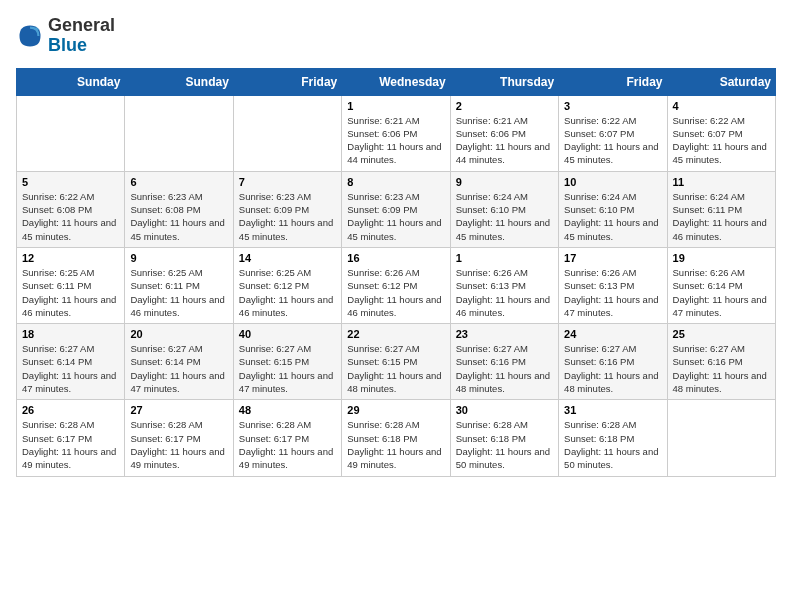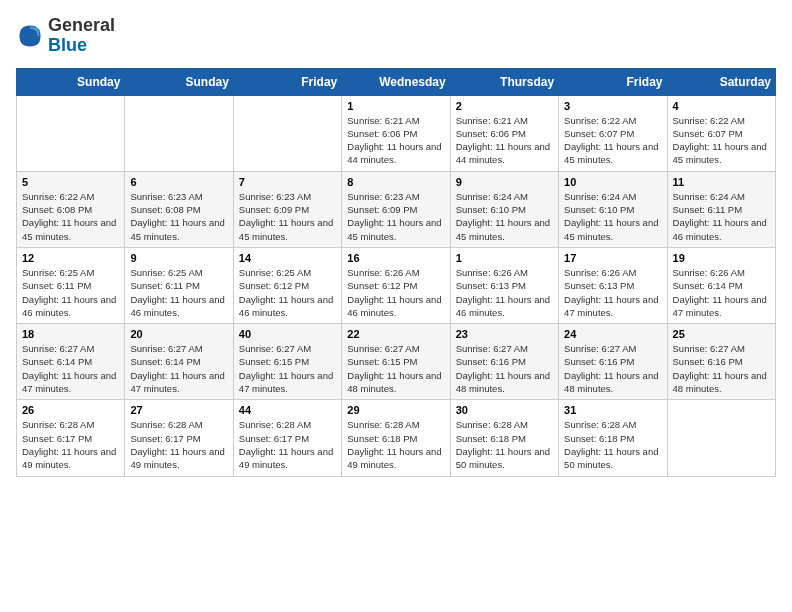--- a/index.html
+++ b/index.html
@@ -342,21 +342,21 @@
         </td>
         <td>
           <span class="day-num">27</span>
         <div class="day-info">
           <span>Sunrise: 6:28 AM</span><br>
           <span>Sunset: 6:17 PM</span><br>
           <span>Daylight: 11 hours and 49 minutes.</span>
         </div>
         </td>
         <td>
-          <span class="day-num">44</span>
+          <span class="day-num">48</span>
         <div class="day-info">
           <span>Sunrise: 6:28 AM</span><br>
           <span>Sunset: 6:17 PM</span><br>
           <span>Daylight: 11 hours and 49 minutes.</span>
         </div>
         </td>
         <td>
           <span class="day-num">29</span>
         <div class="day-info">
           <span>Sunrise: 6:28 AM</span><br>

